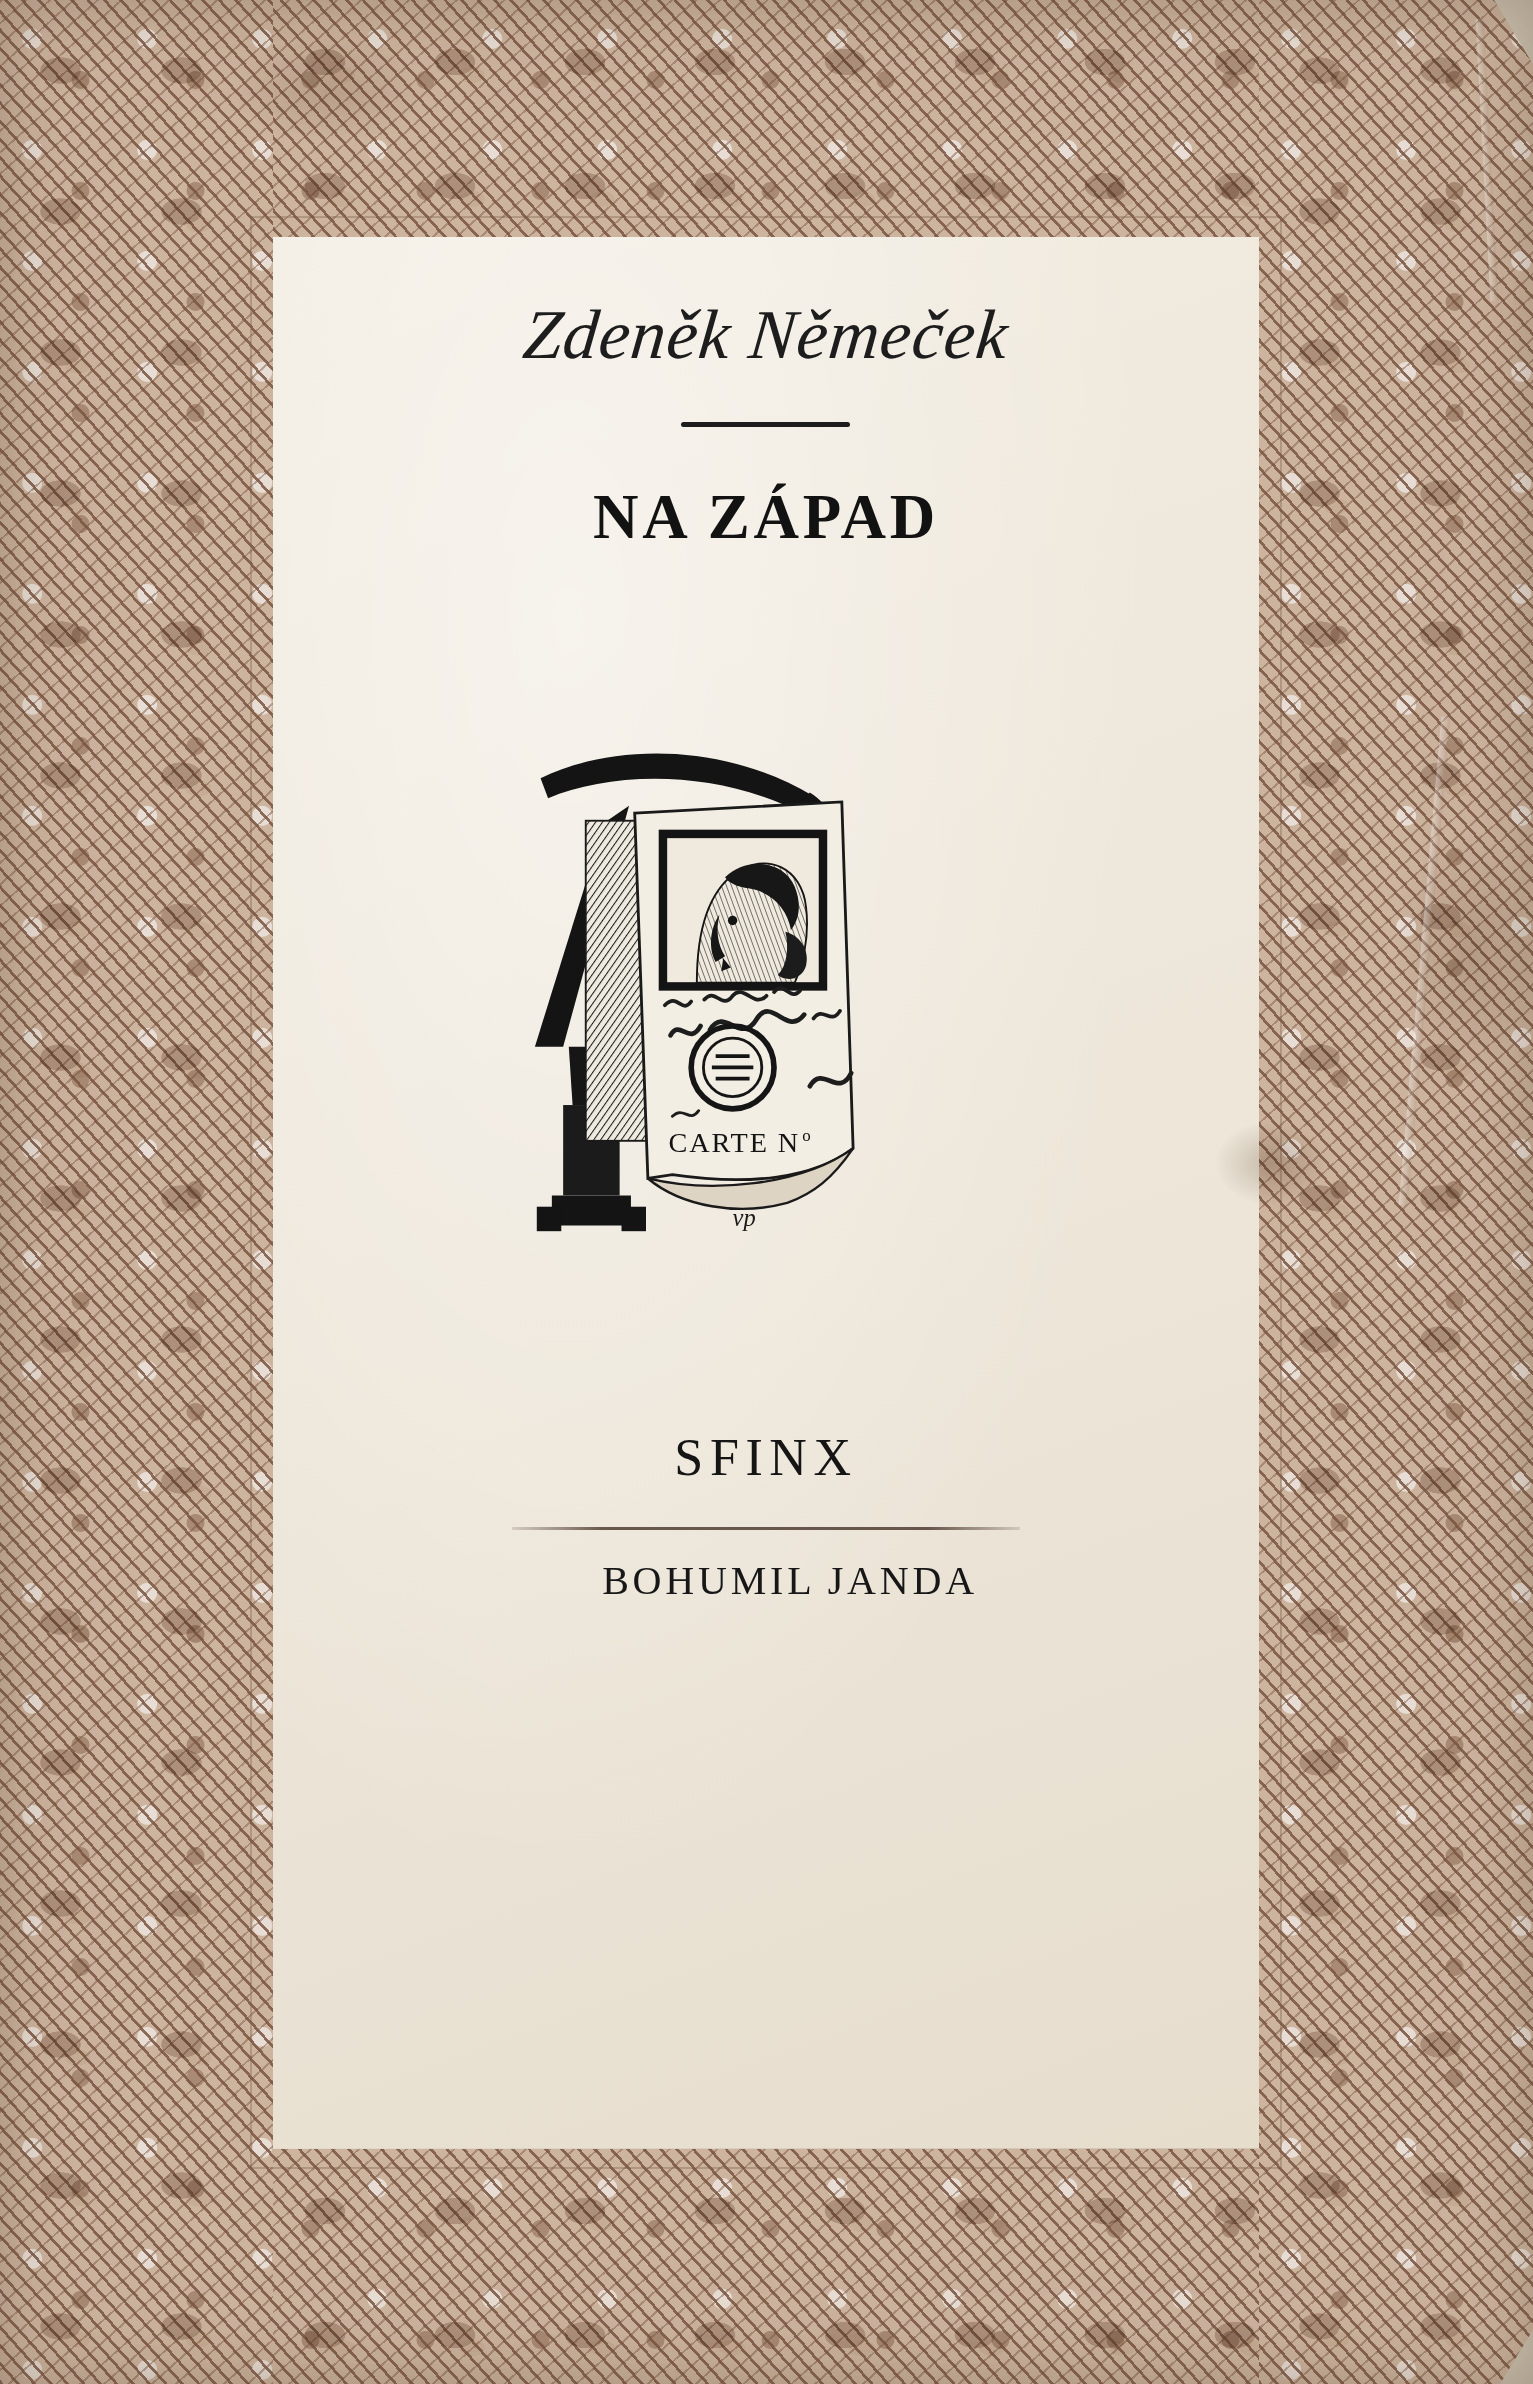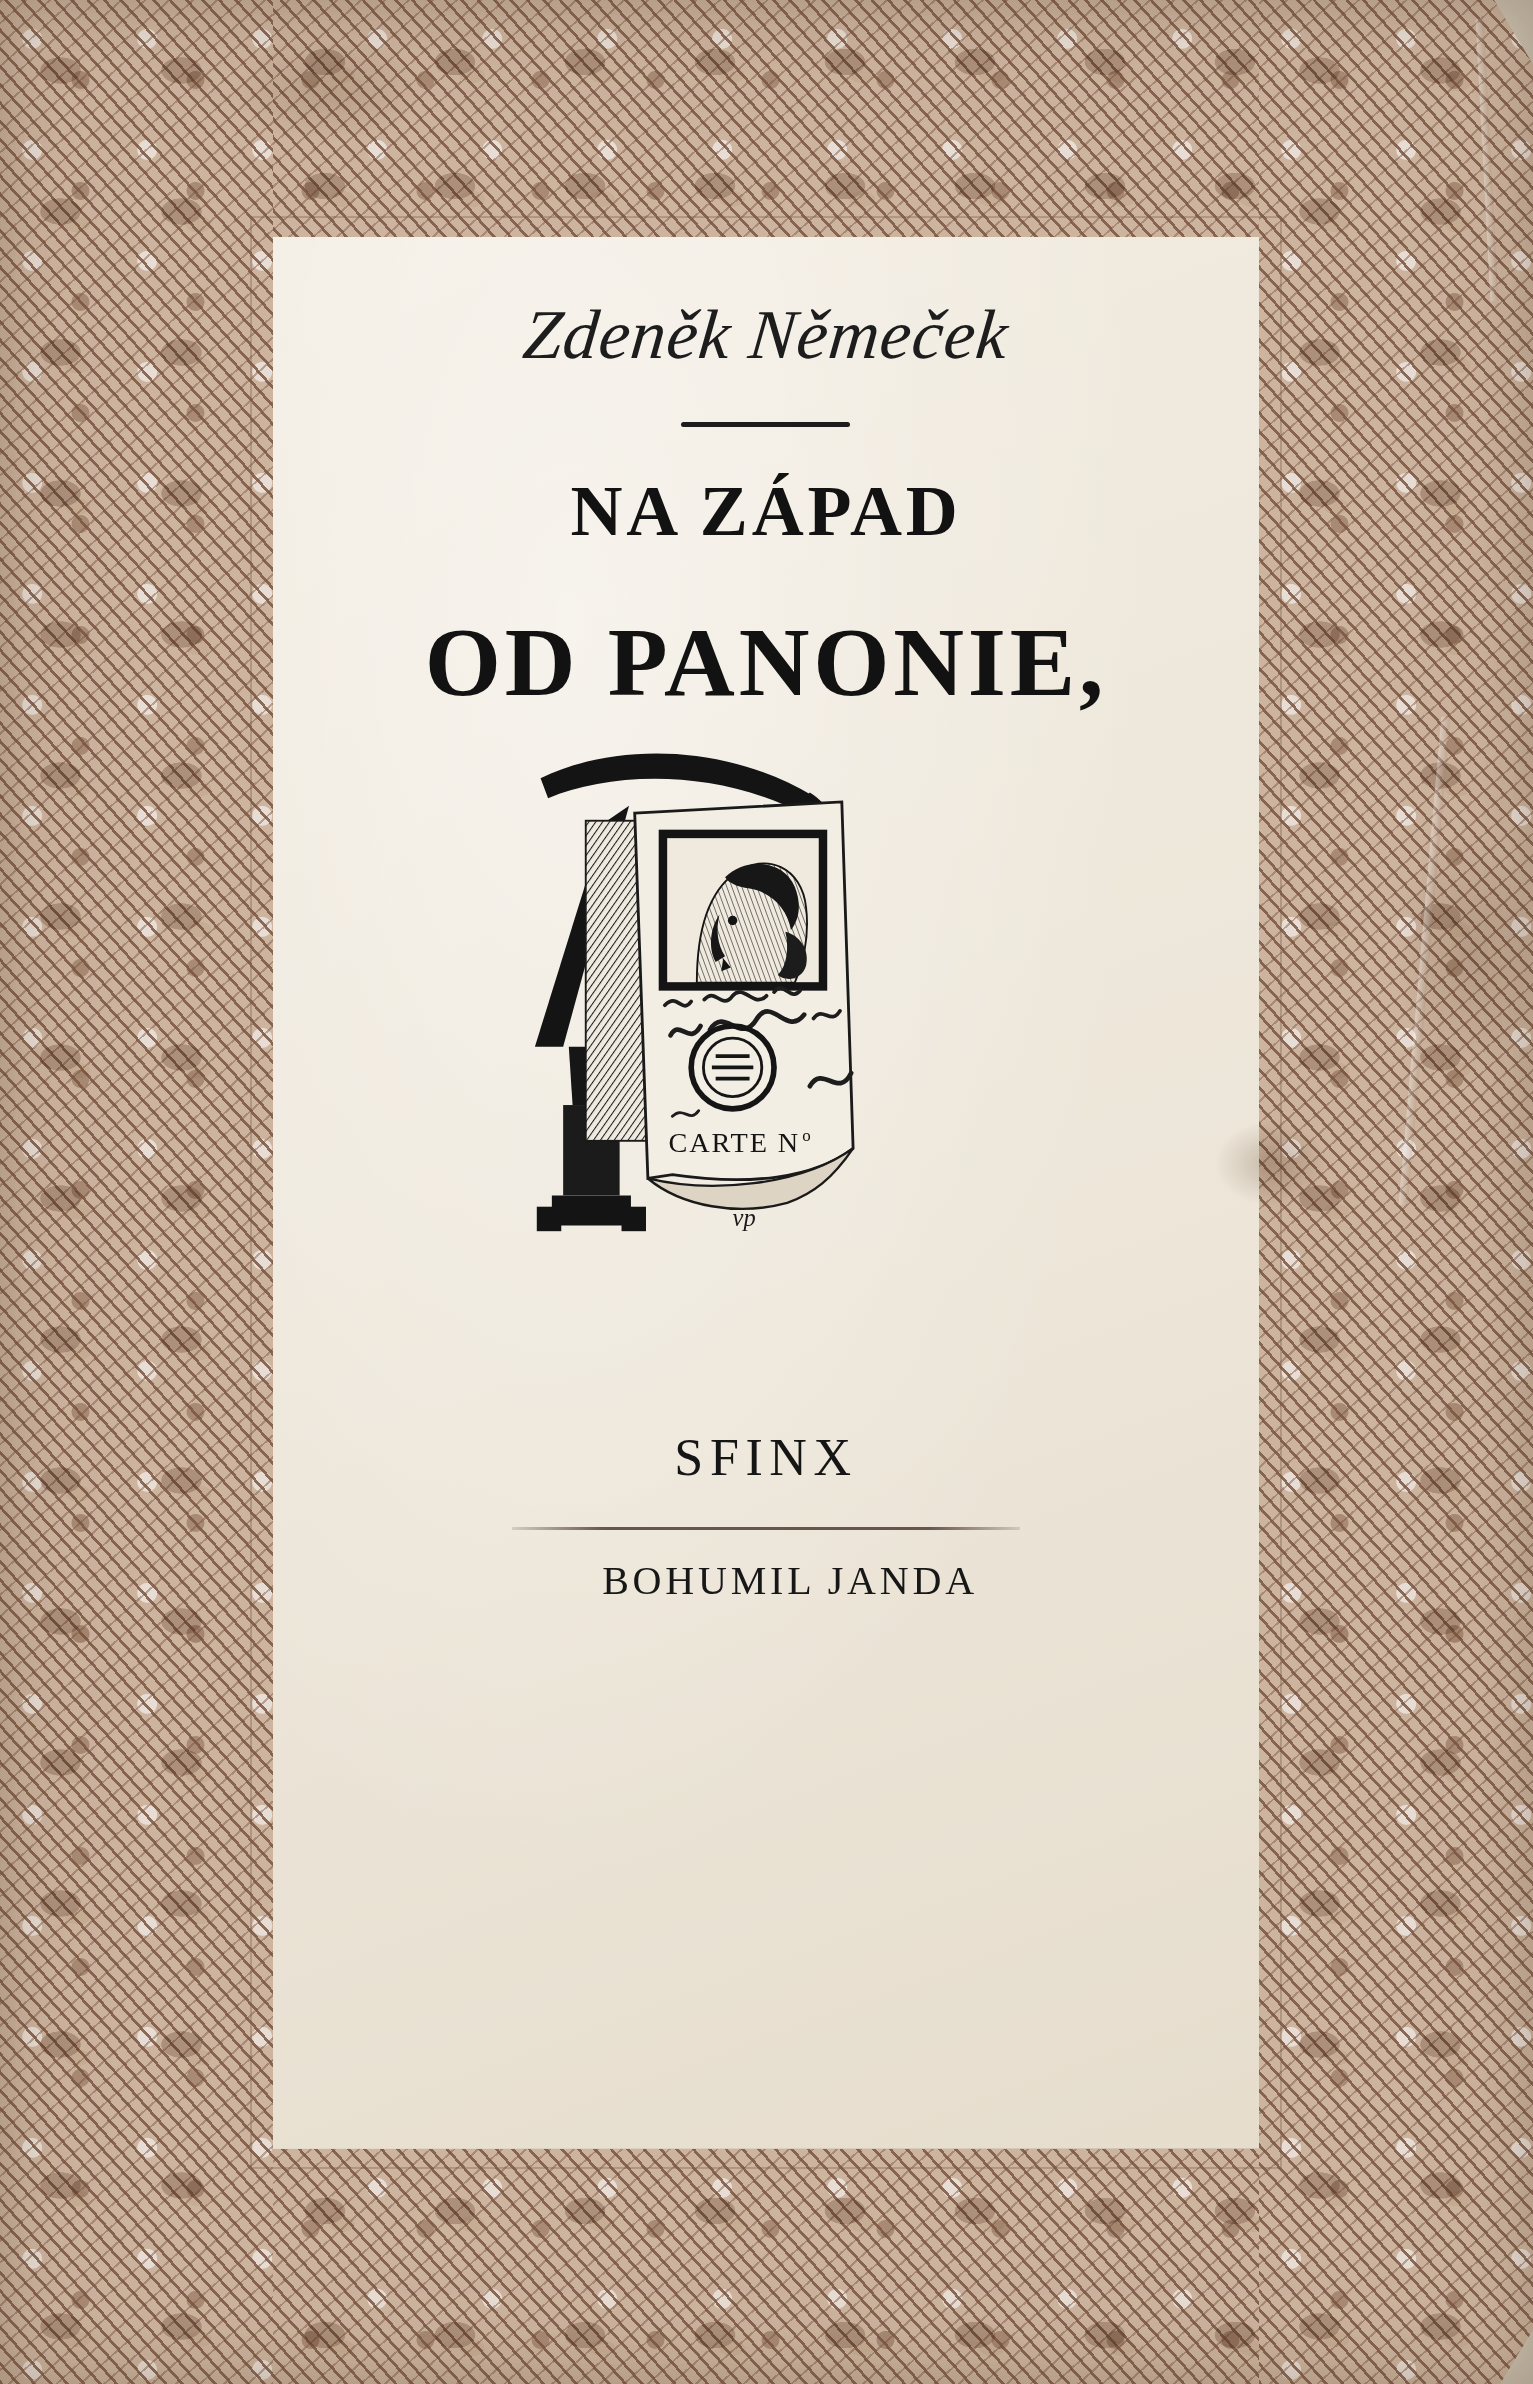--- a/index.html
+++ b/index.html
@@ -114,21 +114,21 @@
   }
   .title-line {
     position: absolute;
     left: 0; right: 0;
     text-align: center;
     font-family: "Liberation Serif", serif;
     color: #121212;
     font-weight: 700;
     letter-spacing: 3.8px;
   }
-  .title-1 { top: 233px; font-size: 72px; }
+  .title-1 { top: 244px; font-size: 63px; }
   .title-2 { top: 369px; font-size: 98px; }
 
   
   .illus {
     position: absolute;
     left: 50%;
     top: 499px;
     width: 471px;
     height: 659px;
     margin-left: -235px;
@@ -219,21 +219,20 @@
   <div class="ornband left"></div>
   <div class="ornband right"></div>
   <div class="band-inner-shadow"></div>
 
   <div class="panel">
 
     <div class="author">Zdeněk Němeček</div>
     <div class="author-rule"></div>
 
     <div class="title-line title-1">NA ZÁPAD</div>
-    <div class="title-line title-2">OD PANONIE,</div>
 
     <div class="illus">
       <svg viewBox="0 0 500 700" xmlns="http://www.w3.org/2000/svg">
         <defs>
           <pattern id="hatch" width="6" height="6" patternUnits="userSpaceOnUse" patternTransform="rotate(35)">
             <rect width="6" height="6" fill="#f0ebe0"></rect>
             <line x1="0" y1="0" x2="0" y2="6" stroke="#1a1a1a" stroke-width="2.2"></line>
           </pattern>
           <pattern id="hatch2" width="5" height="5" patternUnits="userSpaceOnUse" patternTransform="rotate(-20)">
             <rect width="5" height="5" fill="#efe9de"></rect>

